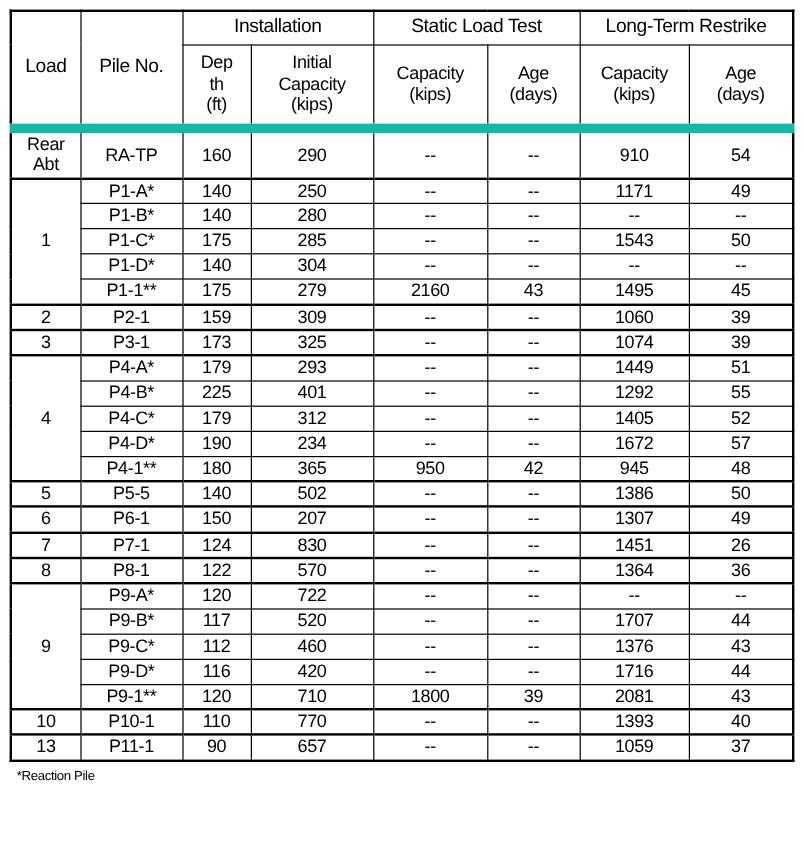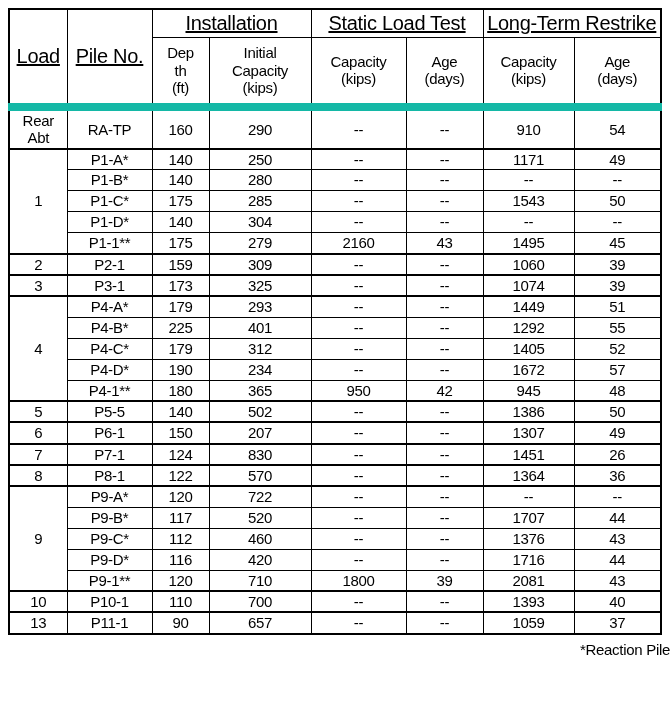--- a/index.html
+++ b/index.html
@@ -20,32 +20,31 @@
     border: 1px solid #000;
     text-align: center;
     vertical-align: middle;
     font-weight: normal;
     font-size: 15px;
     line-height: 1.15;
     letter-spacing: -0.3px;
     padding: 1px 2px;
     overflow: hidden;
   }
-  thead tr.h1 th { height: 28px; font-size: 20px; text-decoration: underline; }
+  thead tr.h1 th { height: 28px; font-size: 16px; }
   thead tr.h2 th { height: 70px; white-space: pre-line; }
   thead th.span2 { font-size: 16px; }
   tbody td { height: 21px; white-space: pre-line; }
   tbody tr.group-start td { border-top: 2px solid #000; }
   thead tr.h2 { border-bottom: 8px solid #14b8a6; }
   .footnotes {
     margin: 5px 0 0 6px;
-    font-size: 15px;
+    font-size: 11px;
     letter-spacing: -0.3px;
     line-height: 1.35;
-    text-align: right;
   }
 </style>
 </head>
 <body>
 
 <div class="page">
   <table>
     <colgroup>
       <col style="width:58px">
       <col style="width:85px">
@@ -288,21 +287,21 @@
           <td>710</td>
           <td>1800</td>
           <td>39</td>
           <td>2081</td>
           <td>43</td>
         </tr>
         <tr class="group-start">
           <td rowspan="1">10</td>
           <td>P10-1</td>
           <td>110</td>
-          <td>700</td>
+          <td>770</td>
           <td>--</td>
           <td>--</td>
           <td>1393</td>
           <td>40</td>
         </tr>
         <tr class="group-start">
           <td rowspan="1">13</td>
           <td>P11-1</td>
           <td>90</td>
           <td>657</td>

